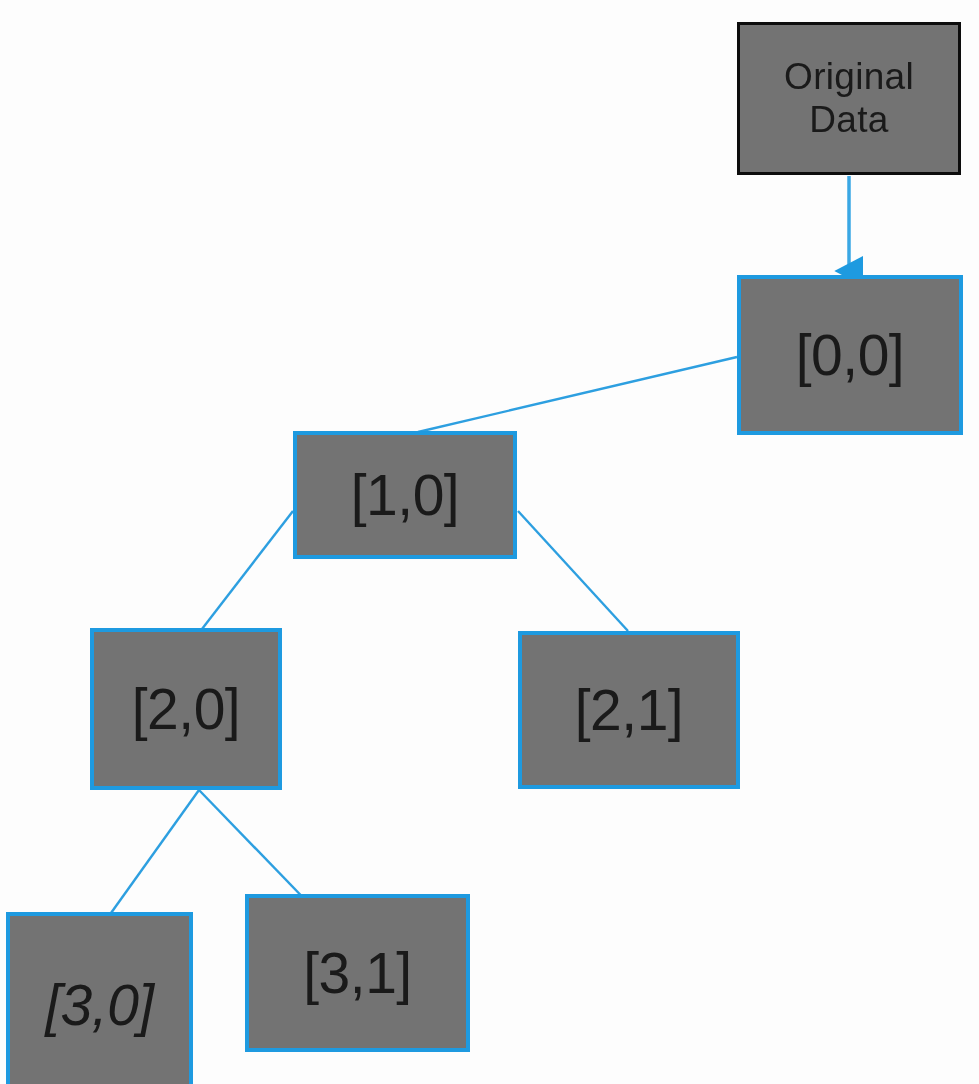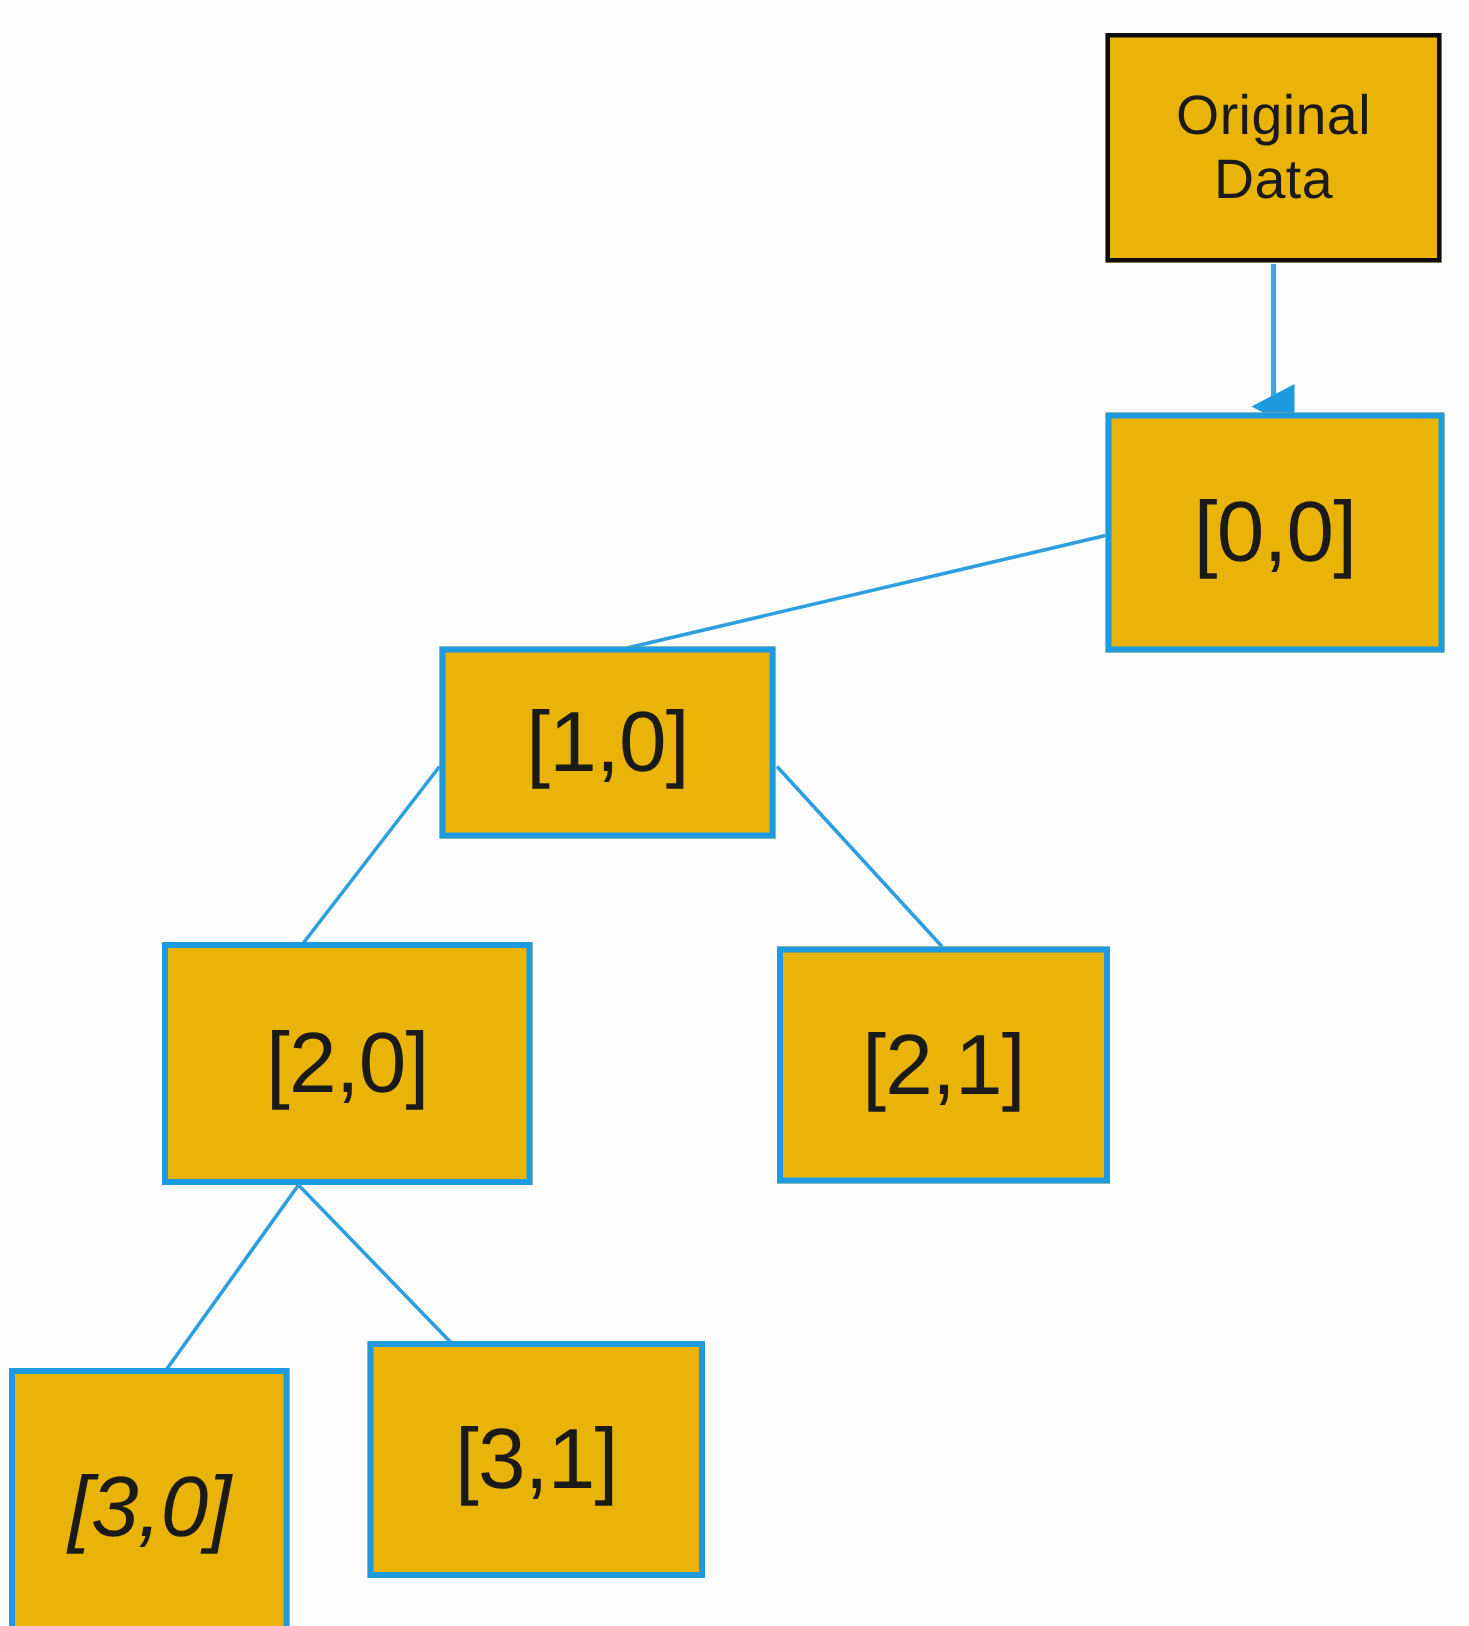--- a/index.html
+++ b/index.html
@@ -22,21 +22,21 @@
     position: absolute;
     left: 0;
     top: 0;
     width: 979px;
     height: 1084px;
     pointer-events: none;
   }
   .node-box {
     position: absolute;
     box-sizing: border-box;
-    background: #eab308;
+    background: #737373;
     display: flex;
     align-items: center;
     justify-content: center;
     text-align: center;
     color: #1a1a1a;
   }
   .node-box.root {
     border: 3px solid #0d0d0d;
     font-size: 37px;
     line-height: 1.15;
@@ -85,21 +85,21 @@
   </div>
 
   <div class="node-box child" style="left:737px; top:275px; width:226px; height:160px;">
     <span class="node-label">[0,0]</span>
   </div>
 
   <div class="node-box child" style="left:293px; top:431px; width:224px; height:128px;">
     <span class="node-label">[1,0]</span>
   </div>
 
-  <div class="node-box child" style="left:108px; top:628px; width:247px; height:162px;">
+  <div class="node-box child" style="left:90px; top:628px; width:192px; height:162px;">
     <span class="node-label">[2,0]</span>
   </div>
 
   <div class="node-box child" style="left:518px; top:631px; width:222px; height:158px;">
     <span class="node-label">[2,1]</span>
   </div>
 
   <div class="node-box child" style="left:6px; top:912px; width:187px; height:187px;font-style:italic;">
     <span class="node-label">[3,0]</span>
   </div>

